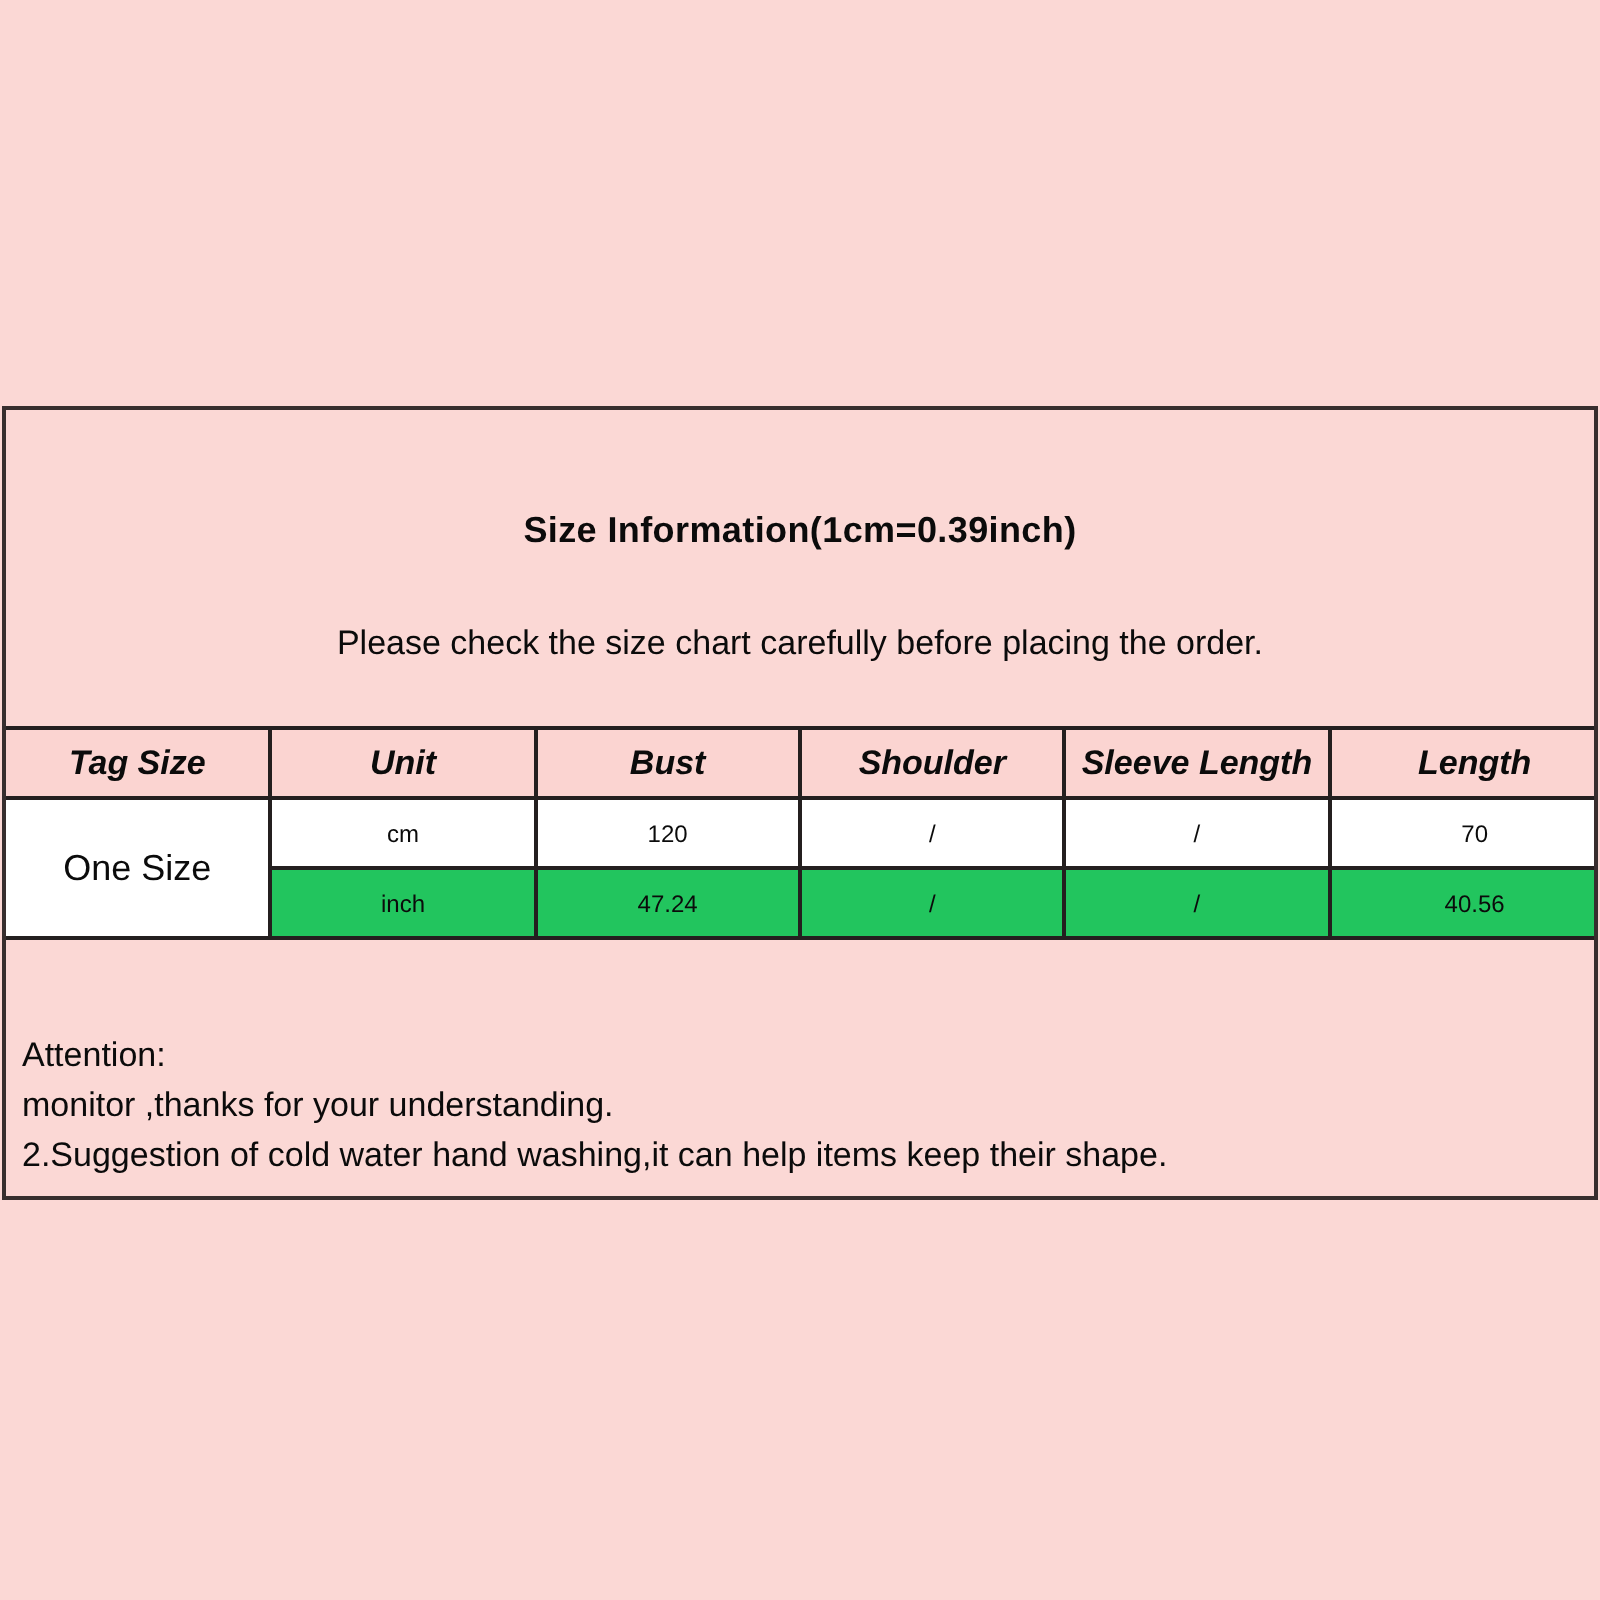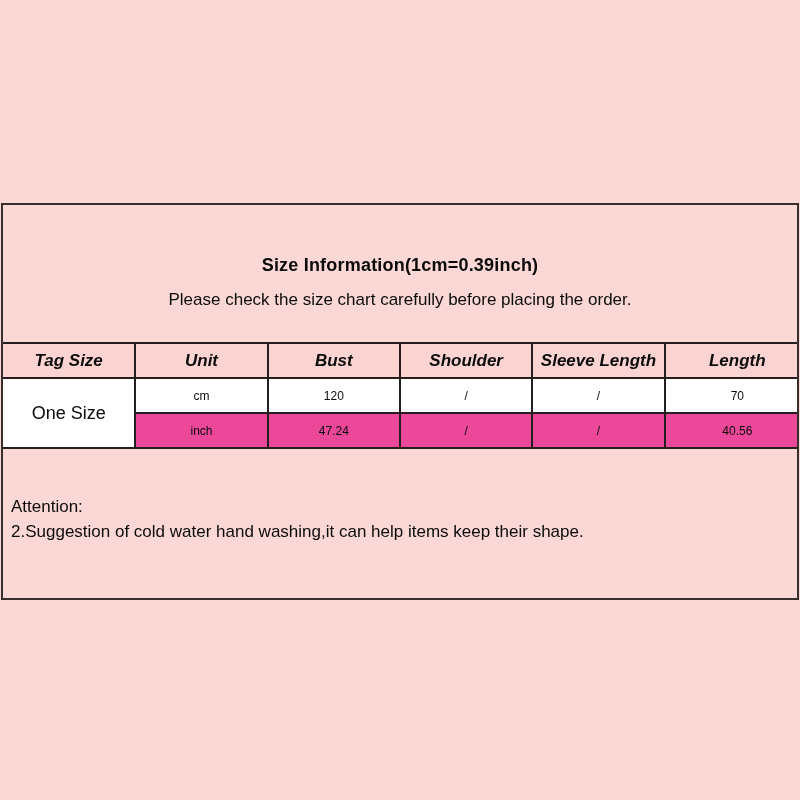--- a/index.html
+++ b/index.html
@@ -16,32 +16,32 @@
     position: absolute;
     left: 1px;
     right: 1px;
     top: 203px;
     height: 393px;
     border: 2px solid #372e2e;
     background: #fbd8d5;
     box-sizing: content-box;
   }
   .title-area {
-    height: 137px;
+    height: 158px;
     text-align: center;
     overflow: hidden;
   }
   .size-title {
     padding-top: 50px;
     font-size: 18px;
     font-weight: bold;
     letter-spacing: 0.2px;
   }
   .size-subtitle {
-    margin-top: 14px;
+    margin-top: 36px;
     font-size: 17px;
   }
   table.size-table {
     width: 100%;
     border-collapse: collapse;
     table-layout: fixed;
   }
   .size-table th, .size-table td {
     border: 2px solid #241f1f;
     text-align: center;
@@ -54,21 +54,21 @@
   }
   .size-table th:first-child, .size-table td:first-child { border-left: none; }
   .size-table th:last-child, .size-table td:last-child { border-right: none; padding-left: 12px; }
   .size-table th {
     background: #fbd4d1;
     font-weight: bold;
     font-size: 17px;
     font-style: italic;
   }
   .row-white td { background: #ffffff; }
-  .row-pink td { background: #ec4899; }
+  .row-pink td { background: #22c55e; }
   .tag-cell {
     background: #ffffff !important;
     font-weight: normal;
     font-size: 18px !important;
   }
   .attention-area {
     padding: 45px 24px 0 8px;
     font-size: 17px;
     line-height: 25px;
     text-align: left;
@@ -109,17 +109,18 @@
         <td>47.24</td>
         <td>/</td>
         <td>/</td>
         <td>40.56</td>
       </tr>
     </tbody>
       </table>
 
     <div class="attention-area">
       <div>Attention:</div>
+      <div>monitor ,thanks for your understanding.</div>
       <div>2.Suggestion of cold water hand washing,it can help items keep their shape.</div>
     </div>
 
   </div>
 </div>
 
 </body></html>

